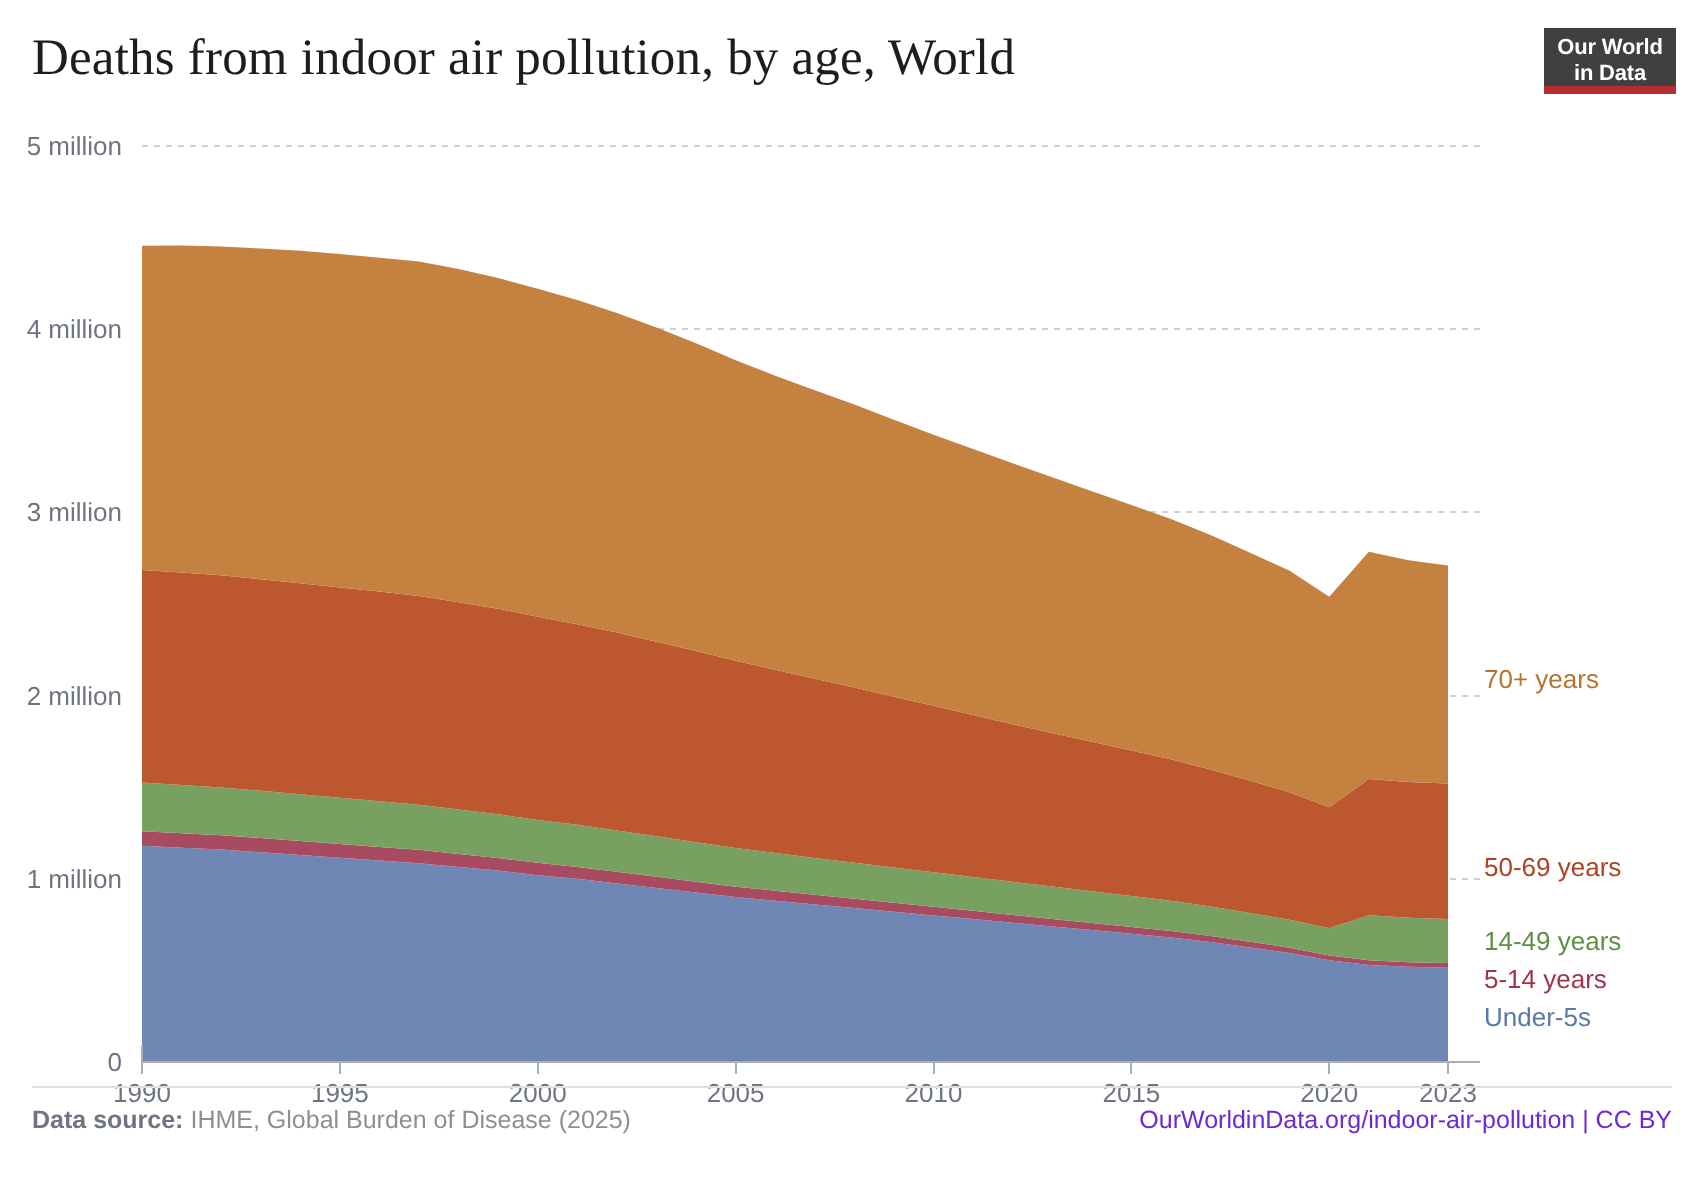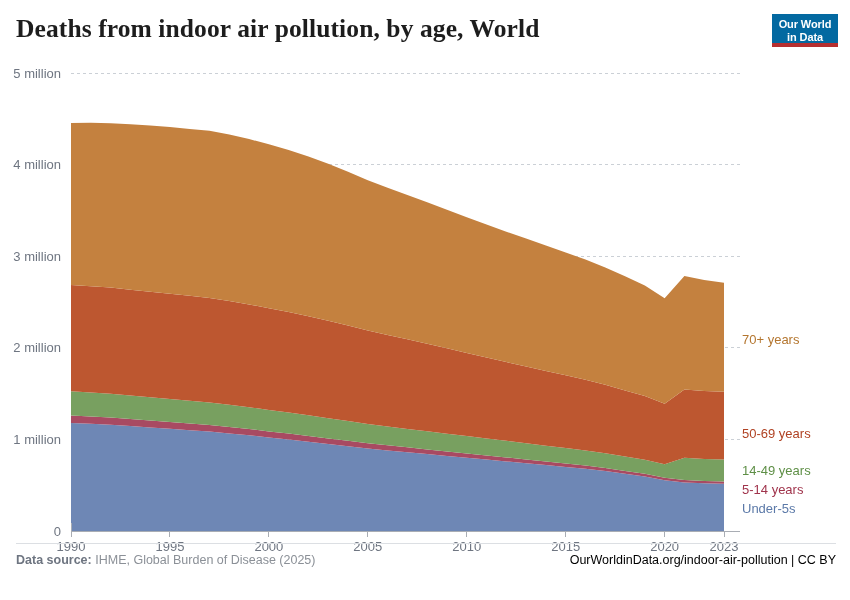--- a/index.html
+++ b/index.html
@@ -25,33 +25,33 @@
   
   .header {
     position: absolute;
     left: 16px; top: 14px;
     right: 16px;
     height: 46px;
   }
   .chart-title {
     font-family: "Liberation Serif", serif;
     font-size: 25.5px;
-    font-weight: 700;
+    font-weight: 400;
     color: #1d1d1d;
     letter-spacing: 0.1px;
     line-height: 30px;
     margin: 0;
     padding: 0;
     white-space: nowrap;
   }
   .owid-logo {
     position: absolute;
     right: 12px; top: 14px;
     width: 66px;
-    background: #0369a1;
+    background: #404040;
     padding: 4px 5px 0 5px;
     box-sizing: border-box;
     border-bottom: 4px solid #b62f30;
     text-align: center;
     cursor: pointer;
   }
   .owid-logo span {
     display: block;
     color: #ffffff;
     font-size: 11px;
@@ -121,21 +121,21 @@
     white-space: nowrap;
   }
   .footer-left b {
     color: #6e7581;
     font-weight: 700;
   }
   .footer-right {
     position: absolute;
     right: 0; top: 9px;
     font-size: 12.5px;
-    color: #000000;
+    color: #6d28d9;
     white-space: nowrap;
     cursor: pointer;
   }
 </style>
 </head>
 <body>
 
 <div class="chart-card">
 
   <div class="header">

